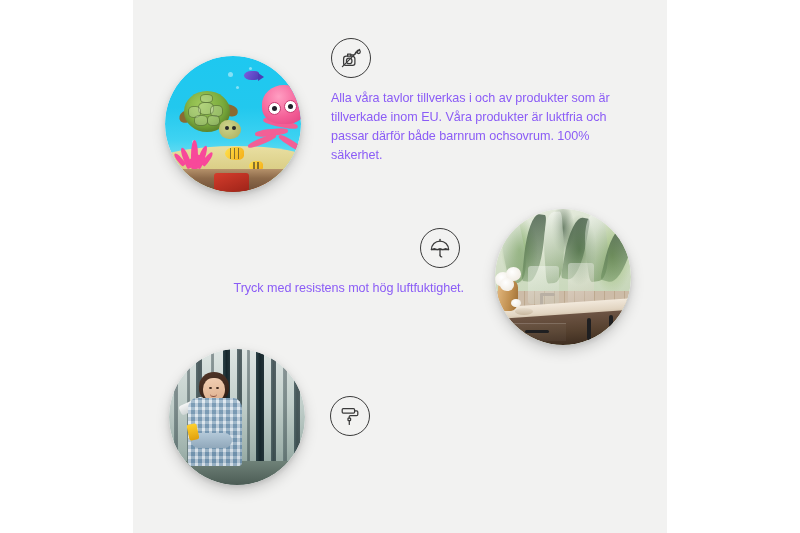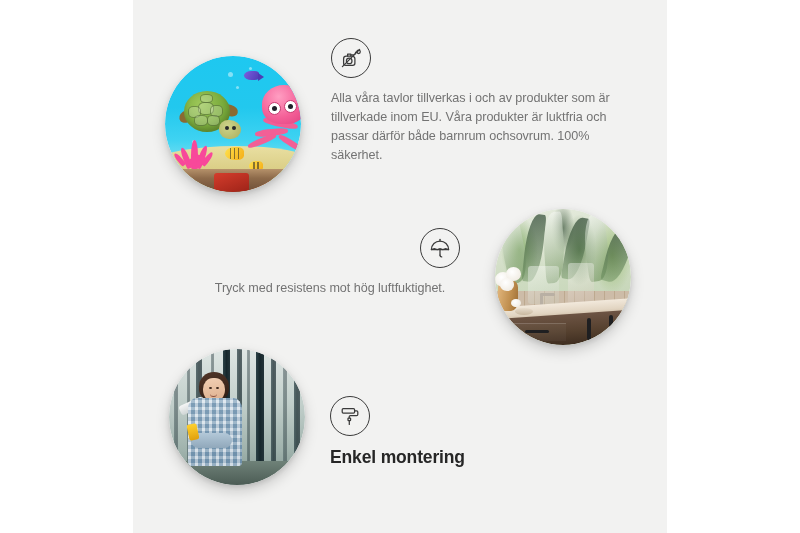--- a/index.html
+++ b/index.html
@@ -37,41 +37,41 @@
   .feature .title {
     font-size: 17.5px;
     font-weight: bold;
     color: #262626;
     letter-spacing: -0.15px;
     margin: 0 0 4px 0;
     line-height: 1.25;
   }
   .feature .desc {
     font-size: 12.6px;
-    color: #737373;
+    color: #8b5cf6;
     line-height: 1.52;
     margin: 0;
     letter-spacing: -0.05px;
   }
 
   
   #feature-odourless {
     left: 331px;
     top: 38px;
     width: 300px;
     text-align: left;
   }
   
   #feature-waterproof {
     left: 196px;
     top: 228px;
     width: 268px;
     text-align: right;
   }
-  #feature-waterproof .desc { text-align: center; }
+  #feature-waterproof .desc { text-align: right; }
 
   
   #feature-assembly {
     left: 330px;
     top: 396px;
     width: 270px;
     text-align: left;
   }
 
   
@@ -435,15 +435,14 @@
 
   <div class="feature" id="feature-assembly">
     <div class="icon-badge">
       <svg width="24" height="24" viewBox="0 0 24 24" fill="none" stroke="#3b3b3b" stroke-width="1.25" stroke-linecap="round" stroke-linejoin="round">
         <rect x="4.2" y="4.6" width="12.4" height="4.4" rx="1.1"></rect>
         <path d="M16.6 6.8h2.0a1.2 1.2 0 0 1 1.2 1.2v2.4a1.2 1.2 0 0 1-1.2 1.2h-6.2a1.2 1.2 0 0 0-1.2 1.2v1.0"></path>
         <rect x="10.0" y="14.0" width="2.6" height="2.6" rx="0.6"></rect>
         <line x1="11.3" y1="16.6" x2="11.3" y2="20.4"></line>
       </svg>
     </div>
-    <p class="title">Enkel montering</p>
   </div>
 </div>
 
 </body></html>

